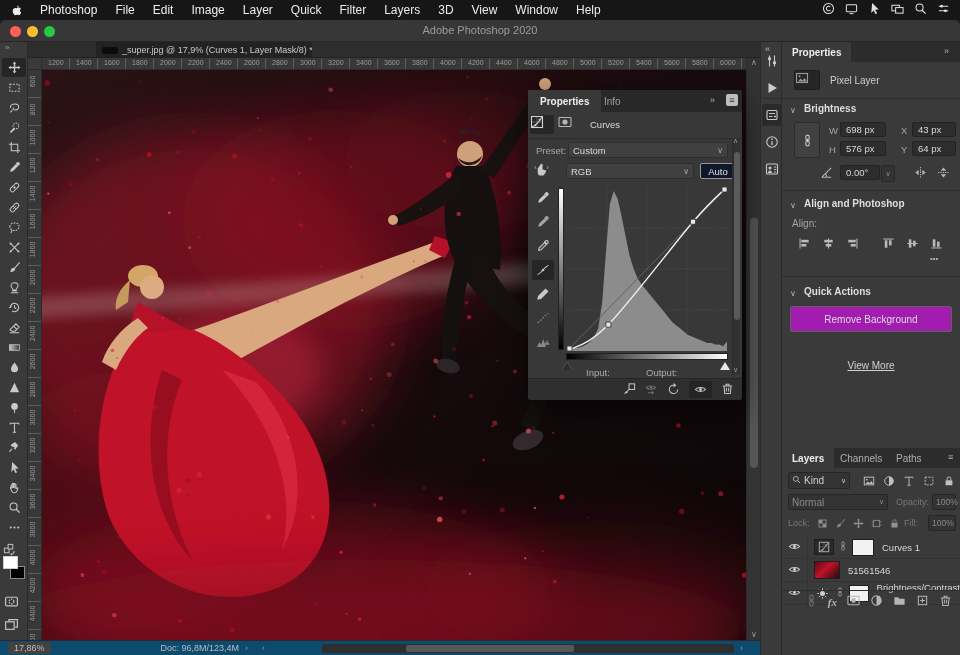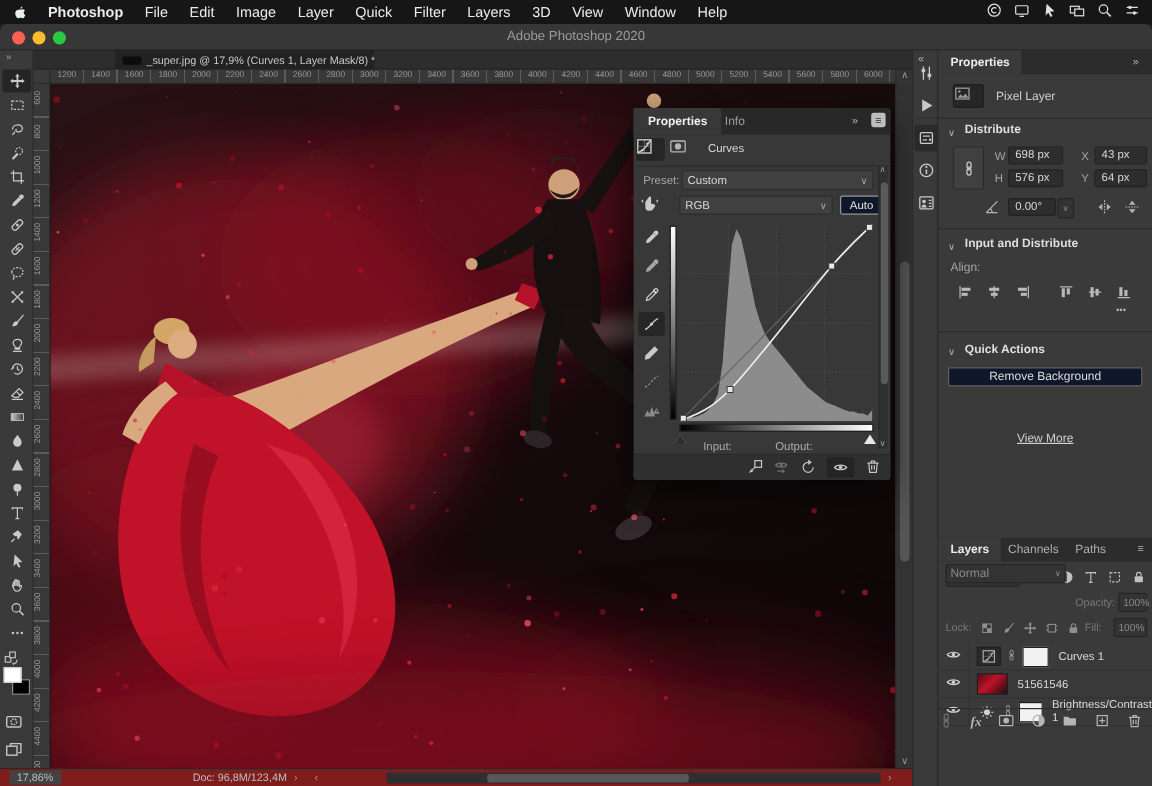--- a/index.html
+++ b/index.html
@@ -7,21 +7,21 @@
 .screen{position:relative;width:960px;height:655px;overflow:hidden;background:#1e1e1e;
   font-family:"Liberation Sans",sans-serif;color:#d6d6d6;-webkit-font-smoothing:antialiased}
 .abs{position:absolute}
 .icon{display:inline-flex;align-items:center;justify-content:center;color:#c9c9c9}
 .icon svg{display:block}
 
 
 #menubar{left:0;top:0;width:960px;height:20px;background:#161616;display:flex;align-items:center;font-size:12px;color:#ececec}
 #menu-items{display:flex;gap:0;margin-left:8px}
 #menu-items .mi{padding:0 9px;cursor:default}
-#menu-items .mi.first{font-weight:bold}
+#menu-items .mi.first{font-weight:normal}
 #menu-status{margin-left:auto;display:flex;gap:10px;align-items:center;padding-right:10px}
 
 
 #titlebar{left:0;top:20px;width:960px;height:22px;background:#373737;border-bottom:1px solid #262626;border-radius:6px 6px 0 0}
 .light{position:absolute;top:6px;width:11px;height:11px;border-radius:50%}
 #win-title{position:absolute;top:4px;width:100%;text-align:center;font-size:11px;color:#9b9b9b}
 
 
 #tabbar{left:0;top:42px;width:760px;height:16px;background:#2d2d2d;border-bottom:1px solid #232323}
 #doc-tab{position:absolute;left:96px;top:0;width:216px;height:16px;background:#222;display:flex;align-items:center;gap:4px;padding:0 6px;font-size:9px;color:#c9c9c9;white-space:nowrap;overflow:hidden}
@@ -42,21 +42,21 @@
 #ruler-left{left:28px;top:70px;width:14px;height:570px;background:#383838;border-right:1px solid #2b2b2b;overflow:hidden;
   background-image:repeating-linear-gradient(to bottom,transparent 0,transparent 27px,#5c5c5c 27px,#5c5c5c 28px)}
 #ruler-left span{position:absolute;left:-6px;font-size:7px;color:#9a9a9a;transform:rotate(-90deg);width:20px;text-align:center}
 
 
 #canvas{left:42px;top:70px;width:704px;height:570px;background:#120b0d;overflow:hidden}
 
 
 #vscroll{left:746px;top:58px;width:14px;height:582px;background:#333;border-left:1px solid #2b2b2b;font-size:8px;color:#9a9a9a}
 #vthumb{position:absolute;left:3px;top:160px;width:8px;height:250px;background:#555;border-radius:4px}
-#statusbar{left:0;top:640px;width:760px;height:15px;background:#7f1d1d;border-top:1px solid #2a2a2a;font-size:9px;color:#bdbdbd;display:flex;align-items:center}
+#statusbar{left:0;top:640px;width:760px;height:15px;background:#0c4a6e;border-top:1px solid #2a2a2a;font-size:9px;color:#bdbdbd;display:flex;align-items:center}
 #zoom-field{margin-left:8px;background:#424242;padding:0 6px;height:12px;line-height:12px;border-radius:1px}
 #doc-info{margin-left:110px}
 #hscroll{position:absolute;left:322px;top:3px;width:412px;height:9px;background:#2e2e2e;border-radius:2px}
 #hthumb{position:absolute;left:84px;top:1px;width:168px;height:7px;background:#575757;border-radius:2px}
 
 
 #floatpanel{left:528px;top:90px;width:214px;height:310px;background:#383838;border-radius:3px;box-shadow:0 10px 28px rgba(0,0,0,.6);font-size:9.5px}
 #fp-header{position:absolute;left:0;top:0;width:214px;height:22px;background:#282828;border-radius:3px 3px 0 0}
 .fp-tab{position:absolute;top:0;height:22px;display:flex;align-items:center;padding:0 12px;font-size:10px}
 .fp-tab.active{background:#383838;color:#eee;font-weight:bold}
@@ -80,28 +80,28 @@
 .rail-ic.sel{background:#2a2a2a}
 .rail-div{position:absolute;left:2px;width:18px;border-top:1px solid #2e2e2e}
 
 
 #rightpanel{left:782px;top:42px;width:178px;height:613px;background:#3a3a3a;font-size:10px}
 .rp-divider{position:absolute;left:0;width:178px;border-top:1px solid #2d2d2d}
 .sec-title{font-weight:bold;color:#dedede;font-size:10px}
 .chevron{color:#b0b0b0;font-size:8px}
 .field{position:absolute;height:15px;background:#2d2d2d;border:1px solid #232323;border-radius:2px;color:#d8d8d8;font-size:9.5px;display:flex;align-items:center;padding-left:5px}
 .flabel{position:absolute;color:#a5a5a5;font-size:9.5px}
-.qa-btn{position:absolute;left:8px;width:162px;height:16px;background:#0f172a;border:1px solid #606060;border-radius:2px;color:#dcdcdc;font-size:10px;display:flex;align-items:center;justify-content:center}
+.qa-btn{position:absolute;left:8px;width:162px;height:26px;background:#a21caf;border:1px solid #606060;border-radius:2px;color:#dcdcdc;font-size:10px;display:flex;align-items:center;justify-content:center}
 #qa-link{position:absolute;width:178px;text-align:center;color:#cfcfcf;text-decoration:underline;font-size:10px}
 .lp-tabbar{position:absolute;left:0;width:178px;height:20px;background:#2c2c2c}
 .lp-tab{position:absolute;top:0;height:20px;display:flex;align-items:center;padding:0 10px;font-size:10px;color:#aeaeae}
 .lp-tab.active{background:#3a3a3a;color:#ececec;font-weight:bold}
 .layer-row{position:absolute;left:0;width:178px;height:23px;border-bottom:1px solid #333;display:flex;align-items:center;gap:4px;padding-left:6px;font-size:9.5px;color:#d8d8d8}
 .thumb{border:1px solid #1e1e1e;background:#f2f2f2}
-.lp-foot{position:absolute;left:0;top:548px;width:178px;height:22px;border-top:1px solid #2d2d2d;display:flex;align-items:center;justify-content:space-between;gap:10px;padding-right:8px}
+.lp-foot{position:absolute;left:0;top:548px;width:178px;height:22px;border-top:1px solid #2d2d2d;display:flex;align-items:center;justify-content:flex-end;gap:10px;padding-right:8px}
 .grayed{color:#787878}
 .minidd{background:#333;border:1px solid #262626;border-radius:2px;display:flex;align-items:center;padding:0 3px;color:#8a8a8a}
 </style>
 </head>
 <body>
 
 <div class="screen">
 
   <div id="menubar" class="abs">
     <span class="icon" id="apple-slot" style="margin-left: 10px;">
@@ -901,21 +901,21 @@
           <svg viewBox="0 0 14 14" style="width:14px;height:14px;color:#9a9a9a">
             <rect x="1.5" y="2.5" width="11" height="9" stroke="currentColor" fill="none" stroke-width="1.1"></rect>
             <circle cx="4.5" cy="5.3" r="1" fill="currentColor"></circle>
             <path fill="currentColor" d="M3 10.5l2.5-3 2 2 2-2.5 2.5 3.5z"></path>
           </svg>
         </span></div>
     <div class="abs" style="left:48px;top:33px;color:#cfcfcf">Pixel Layer</div>
     <div class="rp-divider" style="top:56px"></div>
 
     <span class="abs chevron" style="left:8px;top:64px">∨</span>
-    <div class="abs sec-title" style="left:22px;top:61px">Distribute</div>
+    <div class="abs sec-title" style="left:22px;top:61px">Brightness</div>
     <div class="abs" style="left:12px;top:80px;width:26px;height:36px;background:#404040;border:1px solid #2b2b2b;border-radius:2px;display:flex;align-items:center;justify-content:center" id="link-wh">
         <span class="icon">
           <svg viewBox="0 0 14 14" style="width:13px;height:13px;color:#cfcfcf">
             <rect x="5.2" y="1.2" width="3.6" height="5.8" rx="1.8" stroke="currentColor" fill="none" stroke-width="1.1"></rect>
             <rect x="5.2" y="7" width="3.6" height="5.8" rx="1.8" stroke="currentColor" fill="none" stroke-width="1.1"></rect>
             <path stroke="currentColor" fill="none" stroke-width="1.1" d="M7 5v4"></path>
           </svg>
         </span>
       </div>
     <span class="flabel" style="left:47px;top:83px">W</span>
@@ -941,21 +941,21 @@
         </span></div>
     <div class="abs" id="flipv-slot" style="left:155px;top:124px"><span class="icon">
           <svg viewBox="0 0 14 14" style="width:13px;height:13px;color:#b5b5b5">
             <path stroke="currentColor" fill="none" stroke-width="1.1" stroke-dasharray="1.5 1" d="M1 7h12"></path>
             <path fill="currentColor" d="M4 5L7 1.5 10 5zM4 9l3 3.5L10 9z"></path>
           </svg>
         </span></div>
     <div class="rp-divider" style="top:148px"></div>
 
     <span class="abs chevron" style="left:8px;top:159px">∨</span>
-    <div class="abs sec-title" style="left:22px;top:156px">Input and Distribute</div>
+    <div class="abs sec-title" style="left:22px;top:156px">Align and Photoshop</div>
     <div class="abs" style="left:10px;top:176px;color:#a5a5a5">Align:</div>
     <div id="align-icons">
         <div class="abs" style="top: 192px; left: 12px; width: 20px; height: 18px; display: flex; align-items: center; justify-content: center;">
           <span class="icon">
             <svg viewBox="0 0 14 14" style="width:13px;height:13px;color:#b9b9b9">
               <path stroke="currentColor" fill="none" stroke-width="1.1" d="M2.2 1.5v11"></path>
               <rect x="3.5" y="3" width="8" height="2.8" fill="currentColor"></rect>
               <rect x="3.5" y="7.5" width="5.5" height="2.8" fill="currentColor"></rect>
             </svg>
           </span>
@@ -1064,21 +1064,21 @@
         </div>
         <div class="abs" style="top: 431px; left: 158px; width: 18px; height: 16px; display: flex; align-items: center; justify-content: center;">
           <span class="icon">
             <svg viewBox="0 0 14 14" style="width:12px;height:12px;color:#c0c0c0">
               <rect x="3" y="6" width="8" height="6" rx="1" fill="currentColor"></rect>
               <path stroke="currentColor" fill="none" stroke-width="1.1" d="M4.8 6V4.5a2.2 2.2 0 0 1 4.4 0V6"></path>
             </svg>
           </span>
         </div>
       </div>
-    <div class="minidd abs grayed" style="left:6px;top:428px;width:100px;height:16px">
+    <div class="minidd abs grayed" style="left:6px;top:452px;width:100px;height:16px">
       <span>Normal</span>
       <span class="chev" style="margin-left:auto;font-size:7px">∨</span>
     </div>
     <span class="abs grayed" style="left:114px;top:455px;font-size:9px">Opacity:</span>
     <div class="minidd abs grayed" style="left:150px;top:452px;width:24px;height:16px;font-size:8.5px">100%</div>
     <span class="abs grayed" style="left:6px;top:476px;font-size:9px">Lock:</span>
     <div id="lp-lock-icons">
         <div class="abs" style="top: 473px; left: 32px; width: 16px; height: 16px; display: flex; align-items: center; justify-content: center;">
           <span class="icon">
             <svg viewBox="0 0 14 14" style="width:11px;height:11px;color:#8f8f8f">

